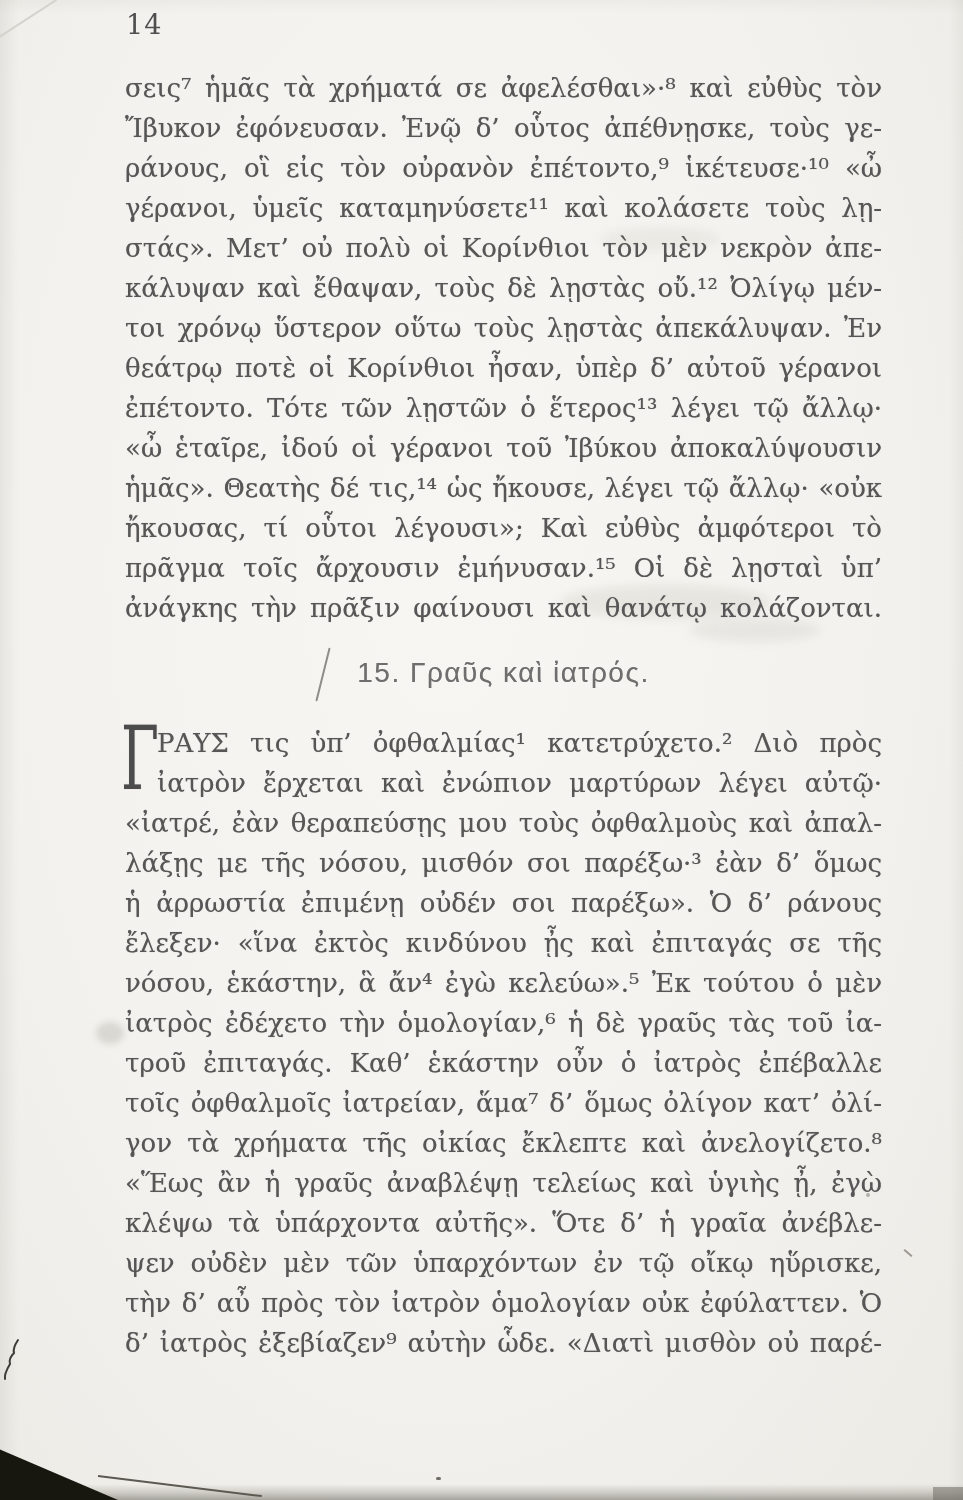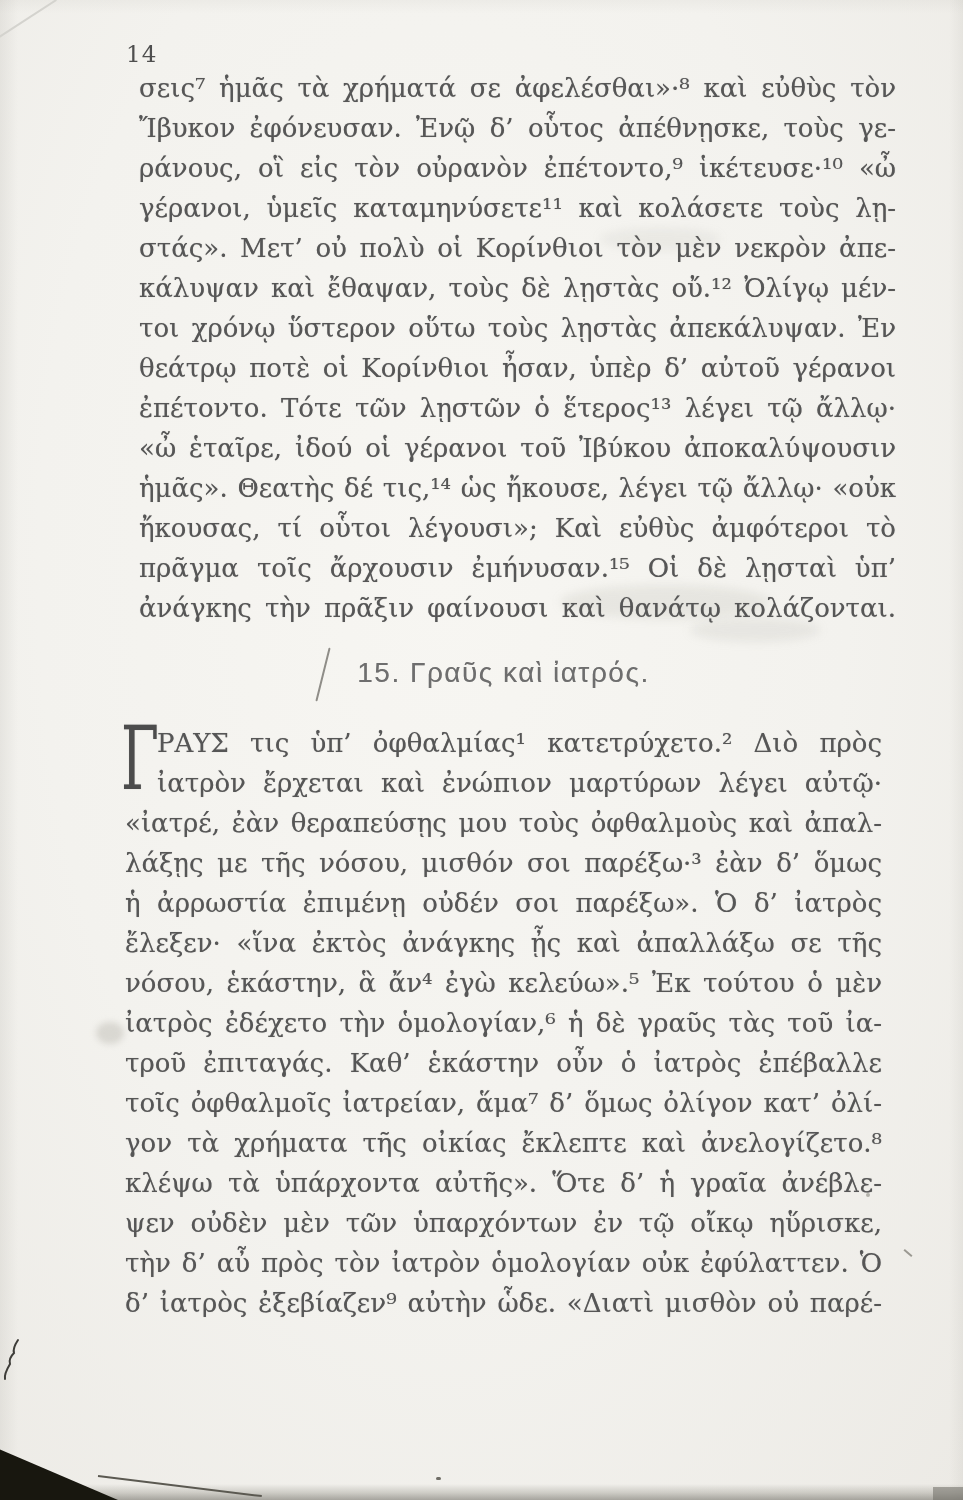--- a/index.html
+++ b/index.html
@@ -16,28 +16,27 @@
   
   .edge-shade{
     position:absolute;inset:0;pointer-events:none;
     background:
       linear-gradient(to right, rgba(120,118,110,0.10), rgba(120,118,110,0) 18px),
       linear-gradient(to left, rgba(120,118,110,0.08), rgba(120,118,110,0) 14px),
       linear-gradient(to bottom, rgba(120,118,110,0.06), rgba(120,118,110,0) 14px);
   }
   .page-number{
     position:absolute;left:126px;top:8px;
-    font-size:23px;line-height:34px;color:#4f4f4f;
+    font-size:27px;line-height:34px;color:#4f4f4f;
     letter-spacing:1px;
-    margin-top:29px;
   }
   .textblock{
     position:absolute;left:125px;width:757px;
   }
-  .para1{top:68px;margin-left:14px;}
+  .para1{top:68px;}
   .para2{top:723px;}
   .line{
     height:40px;line-height:40px;
     font-size:26px;
     text-align:justify;
     -moz-text-align-last:justify;
     text-align-last:justify;
     white-space:nowrap;
     color:#565656;
     text-shadow:0 0 0.7px rgba(90,90,90,0.55);
@@ -142,27 +141,28 @@
   <div class="stray-mark"></div>
 
   <div class="heading">15. Γραῦς καὶ ἰατρός.</div>
 
   <div class="textblock para2 para2-wrap">
     <span class="dropcap">Γ</span>
     <div class="line indented">ΡΑΥΣ τις ὑπ’ ὀφθαλμίας¹ κατετρύχετο.² Διὸ πρὸς</div>
     <div class="line indented">ἰατρὸν ἔρχεται καὶ ἐνώπιον μαρτύρων λέγει αὐτῷ·</div>
     <div class="line">«ἰατρέ, ἐὰν θεραπεύσῃς μου τοὺς ὀφθαλμοὺς καὶ ἀπαλ-</div>
     <div class="line">λάξῃς με τῆς νόσου, μισθόν σοι παρέξω·³ ἐὰν δ’ ὅμως</div>
-    <div class="line">ἡ ἀρρωστία ἐπιμένῃ οὐδέν σοι παρέξω». Ὁ δ’ ἰατρὸς</div>
-    <div class="line">ἔλεξεν· «ἵνα ἐκτὸς ἀνάγκης ᾖς καὶ ἀπαλλάξω σε τῆς</div>
+    <div class="line">ἡ ἀρρωστία ἐπιμένῃ οὐδέν σοι παρέξω». Ὁ δ’ ράνους</div>
+    <div class="line">ἔλεξεν· «ἵνα ἐκτὸς κινδύνου ᾖς καὶ ἐπιταγάς σε τῆς</div>
     <div class="line">νόσου, ἑκάστην, ἃ ἄν⁴ ἐγὼ κελεύω».⁵ Ἐκ τούτου ὁ μὲν</div>
     <div class="line">ἰατρὸς ἐδέχετο τὴν ὁμολογίαν,⁶ ἡ δὲ γραῦς τὰς τοῦ ἰα-</div>
     <div class="line">τροῦ ἐπιταγάς. Καθ’ ἑκάστην οὖν ὁ ἰατρὸς ἐπέβαλλε</div>
     <div class="line">τοῖς ὀφθαλμοῖς ἰατρείαν, ἅμα⁷ δ’ ὅμως ὀλίγον κατ’ ὀλί-</div>
     <div class="line">γον τὰ χρήματα τῆς οἰκίας ἔκλεπτε καὶ ἀνελογίζετο.⁸</div>
+    <div class="line">«Ἕως ἂν ἡ γραῦς ἀναβλέψῃ τελείως καὶ ὑγιὴς ᾖ, ἐγὼ</div>
     <div class="line">κλέψω τὰ ὑπάρχοντα αὐτῆς». Ὅτε δ’ ἡ γραῖα ἀνέβλε-</div>
     <div class="line">ψεν οὐδὲν μὲν τῶν ὑπαρχόντων ἐν τῷ οἴκῳ ηὕρισκε,</div>
     <div class="line">τὴν δ’ αὖ πρὸς τὸν ἰατρὸν ὁμολογίαν οὐκ ἐφύλαττεν. Ὁ</div>
     <div class="line">δ’ ἰατρὸς ἐξεβίαζεν⁹ αὐτὴν ὧδε. «Διατὶ μισθὸν οὐ παρέ-</div>
   </div>
 
   <div class="margin-dot"></div>
   <div class="margin-dash"></div>
   <div class="speck"></div>
 

